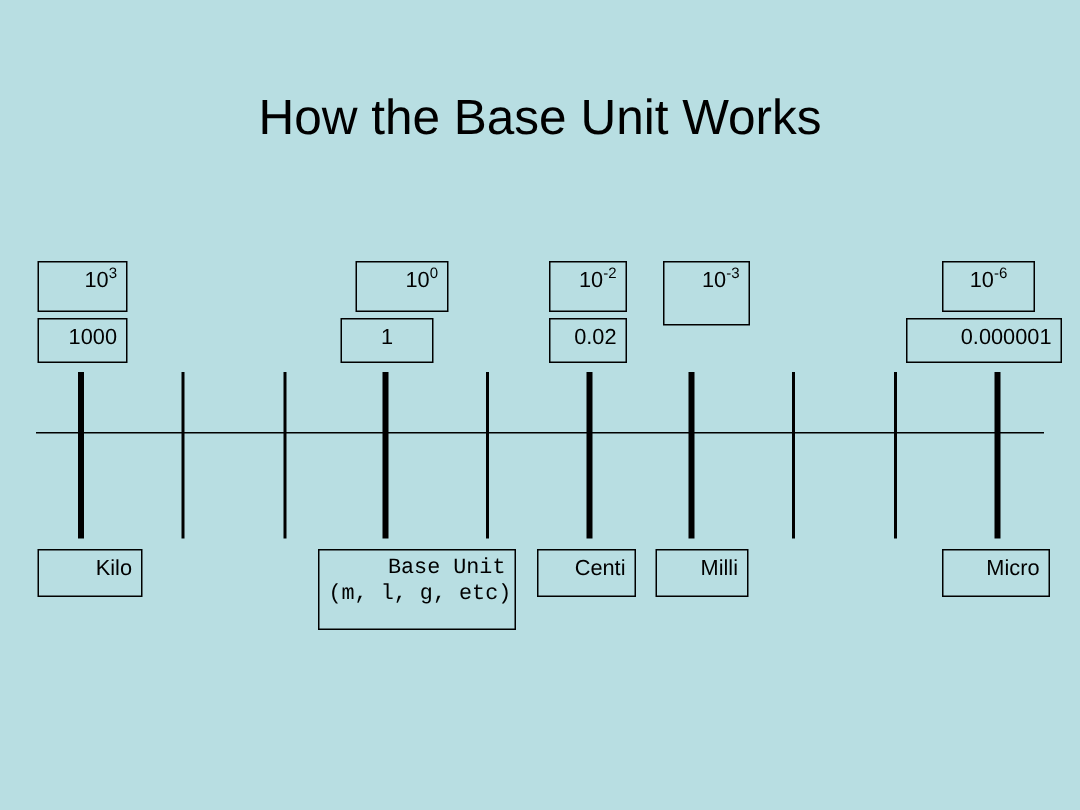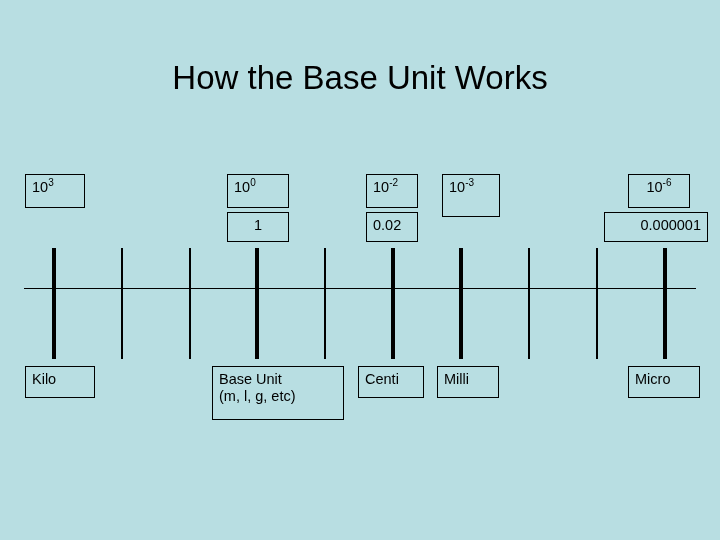--- a/index.html
+++ b/index.html
@@ -53,28 +53,28 @@
     box-sizing: border-box;
     border: 1px solid #000000;
     background: transparent;
     color: #000000;
     font-size: 14.5px;
     line-height: 17px;
     padding: 4px 6px 4px 6px;
     white-space: nowrap;
   }
   .lbl.center { text-align: center; }
-  .lbl.left { text-align: left; }
+  .lbl.left { text-align: right; }
   .lbl.right { text-align: right; }
   .lbl sup {
     font-size: 10px;
     vertical-align: super;
     line-height: 0;
   }
-  .lbl .l2 { display: block; }
+  .lbl .l2 { display: block; font-family: Liberation Mono, monospace; }
 </style>
 </head>
 <body>
 
 <div id="slide">
 
   <div id="slide-title">How the Base Unit Works</div>
 
   <div class="axis-line"></div>
 
@@ -85,23 +85,24 @@
   <div class="tick minor" style="left:324px;"></div>
   <div class="tick major" style="left:391px;"></div>
   <div class="tick major" style="left:459px;"></div>
   <div class="tick minor" style="left:528px;"></div>
   <div class="tick minor" style="left:596px;"></div>
   <div class="tick major" style="left:663px;"></div>
 
   <div class="lbl left" style="left:25px;  top:174px; width:60px;  height:34px;">
     <span>10</span><sup>3</sup>
   </div>
+  <div class="lbl left" style="left:25px;  top:212px; width:60px;  height:30px;">1000</div>
   <div class="lbl left" style="left:25px;  top:366px; width:70px;  height:32px;">Kilo</div>
 
-  <div class="lbl left" style="left:227px; top:174px; width:62px;  height:34px;">
+  <div class="lbl left" style="left:237px; top:174px; width:62px;  height:34px;">
     <span>10</span><sup>0</sup>
   </div>
   <div class="lbl center" style="left:227px; top:212px; width:62px;  height:30px;">1</div>
   <div class="lbl left" style="left:212px; top:366px; width:132px; height:54px;">
     <span class="l2">Base Unit</span>
     <span class="l2">(m, l, g, etc)</span>
   </div>
 
   <div class="lbl left" style="left:366px; top:174px; width:52px;  height:34px;">
     <span>10</span><sup>-2</sup>

